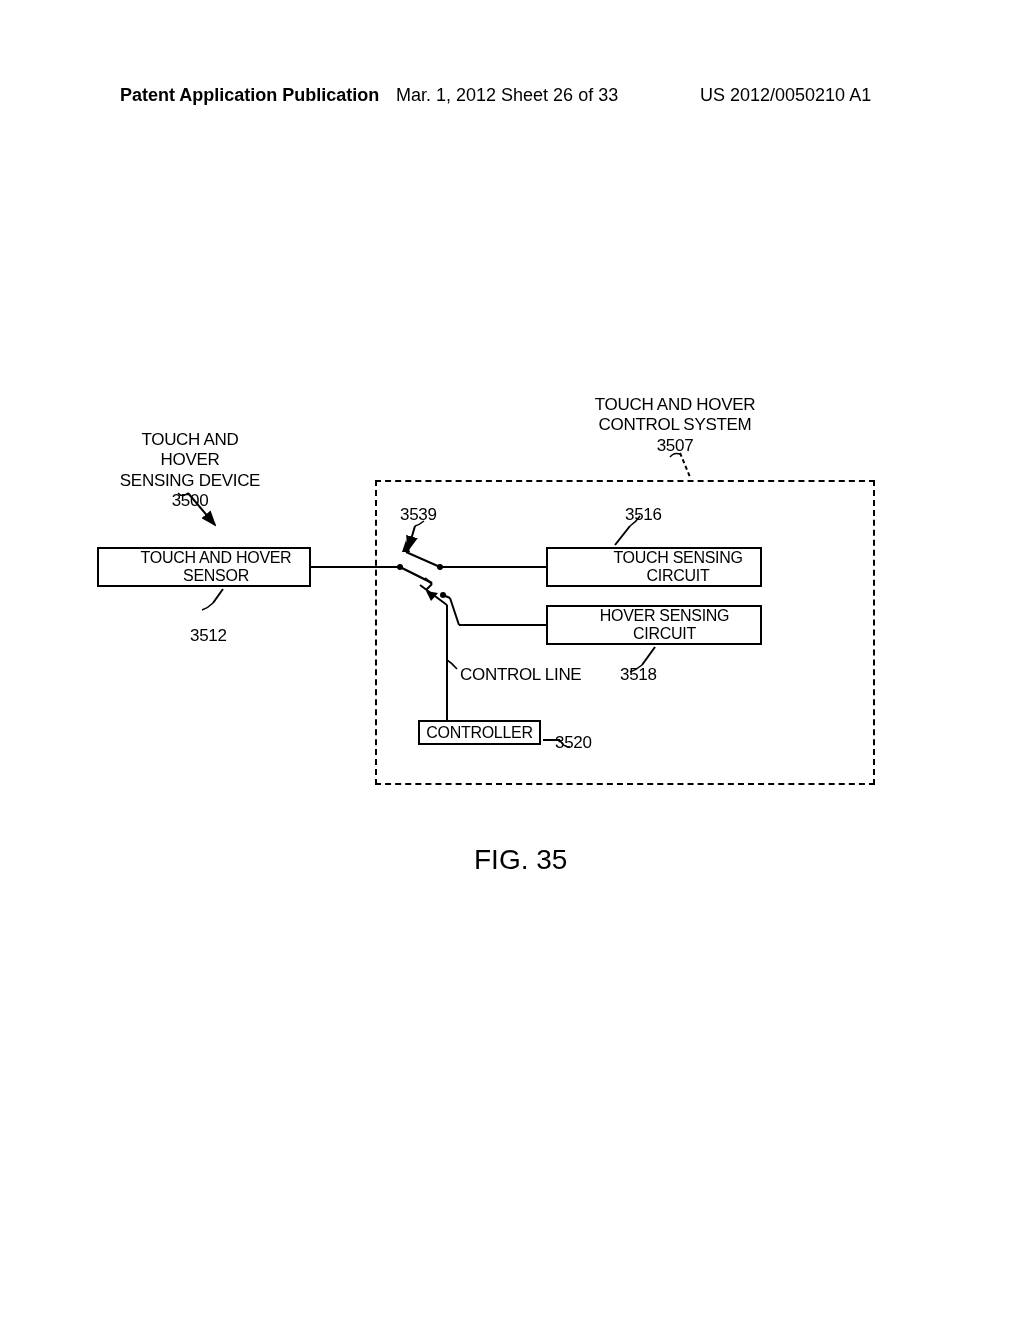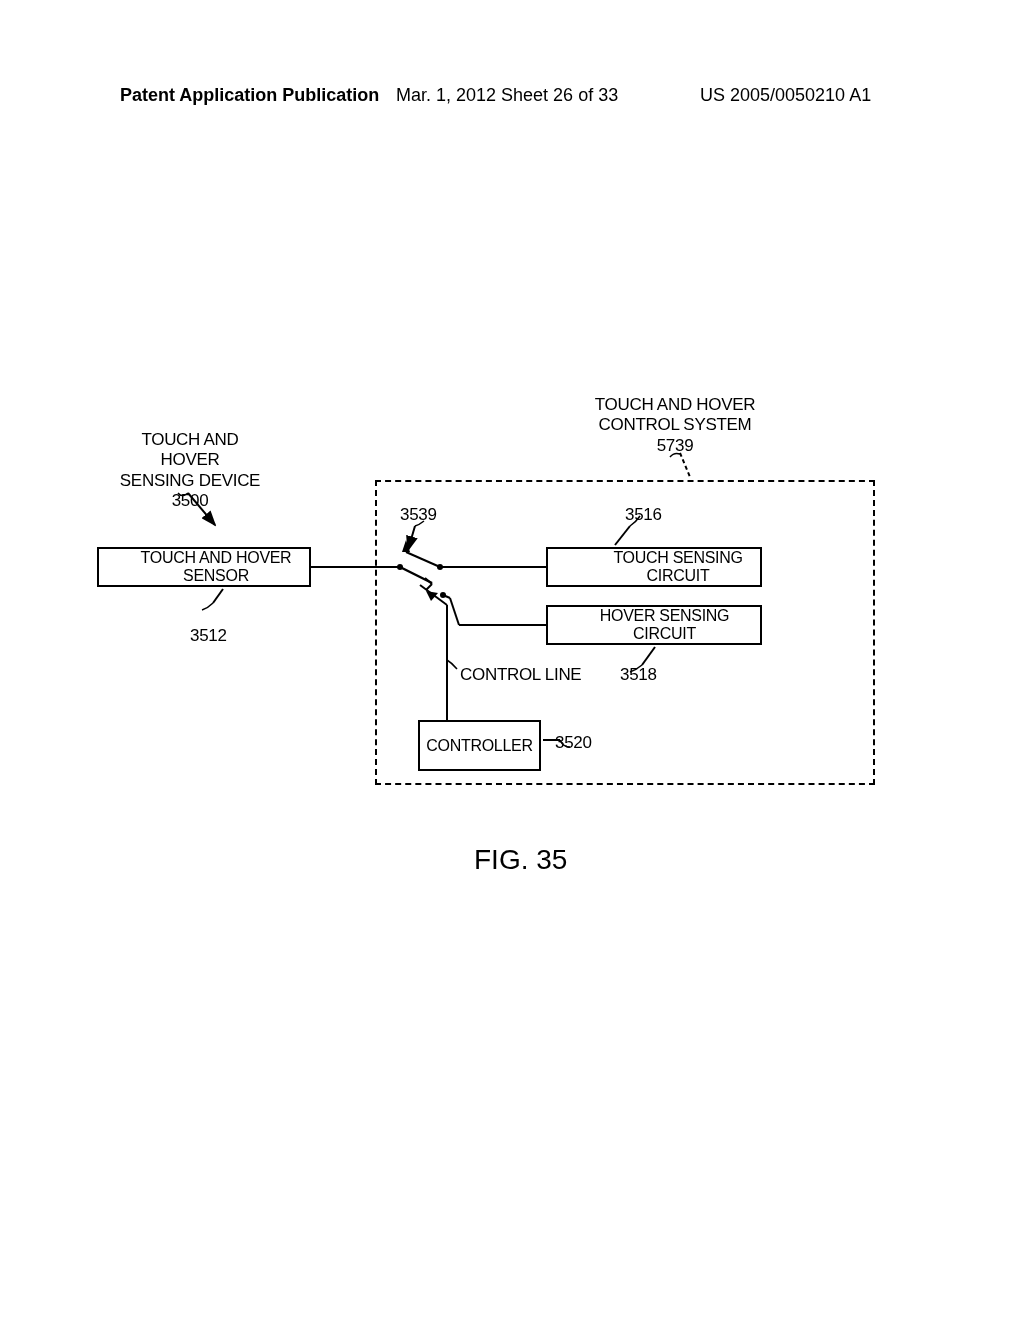--- a/index.html
+++ b/index.html
@@ -70,35 +70,35 @@
       top: 0;
       left: 0;
     }
   </style>
 </head>
 <body>
 
 <div class="header">
   <div class="header-left">Patent Application Publication</div>
   <div class="header-center">Mar. 1, 2012  Sheet 26 of 33</div>
-  <div class="header-right">US 2005/0050210 A1</div>
+  <div class="header-right">US 2012/0050210 A1</div>
 </div>
 
 <div class="diagram-area">
 
   <div class="label" style="left:110px; top:50px; width:160px;">
     <span>TOUCH AND HOVER</span><br>
     <span>SENSING DEVICE</span><br>
     <span>3500</span>
   </div>
 
   <div class="label" style="left:585px; top:15px; width:180px;">
     <span>TOUCH AND HOVER</span><br>
     <span>CONTROL SYSTEM</span><br>
-    <span>5739</span>
+    <span>3507</span>
   </div>
 
   <div class="label" style="left:400px; top:125px;">3539</div>
 
   <div class="label" style="left:625px; top:125px;">3516</div>
 
   <div class="label" style="left:190px; top:225px;margin-top:21px;">3512</div>
 
   <div class="label" style="left:620px; top:285px;">3518</div>
 
@@ -113,21 +113,21 @@
   </div>
 
   <div class="box" style="left:546px; top:167px; width:216px; height:40px;padding-left:48px;">
     <span>TOUCH SENSING CIRCUIT</span>
   </div>
 
   <div class="box" style="left:546px; top:225px; width:216px; height:40px;padding-left:21px;">
     <span>HOVER SENSING CIRCUIT</span>
   </div>
 
-  <div class="box" style="left:418px; top:340px; width:123px; height:51px;">
+  <div class="box" style="left:418px; top:340px; width:123px; height:25px;">
     <span>CONTROLLER</span>
   </div>
 
   <svg class="overlay" width="1024" height="500">
     <defs>
       <marker id="arrowhead" markerWidth="8" markerHeight="6" refX="7" refY="3" orient="auto">
         <polygon points="0 0, 8 3, 0 6" fill="black"></polygon>
       </marker>
     </defs>
 

